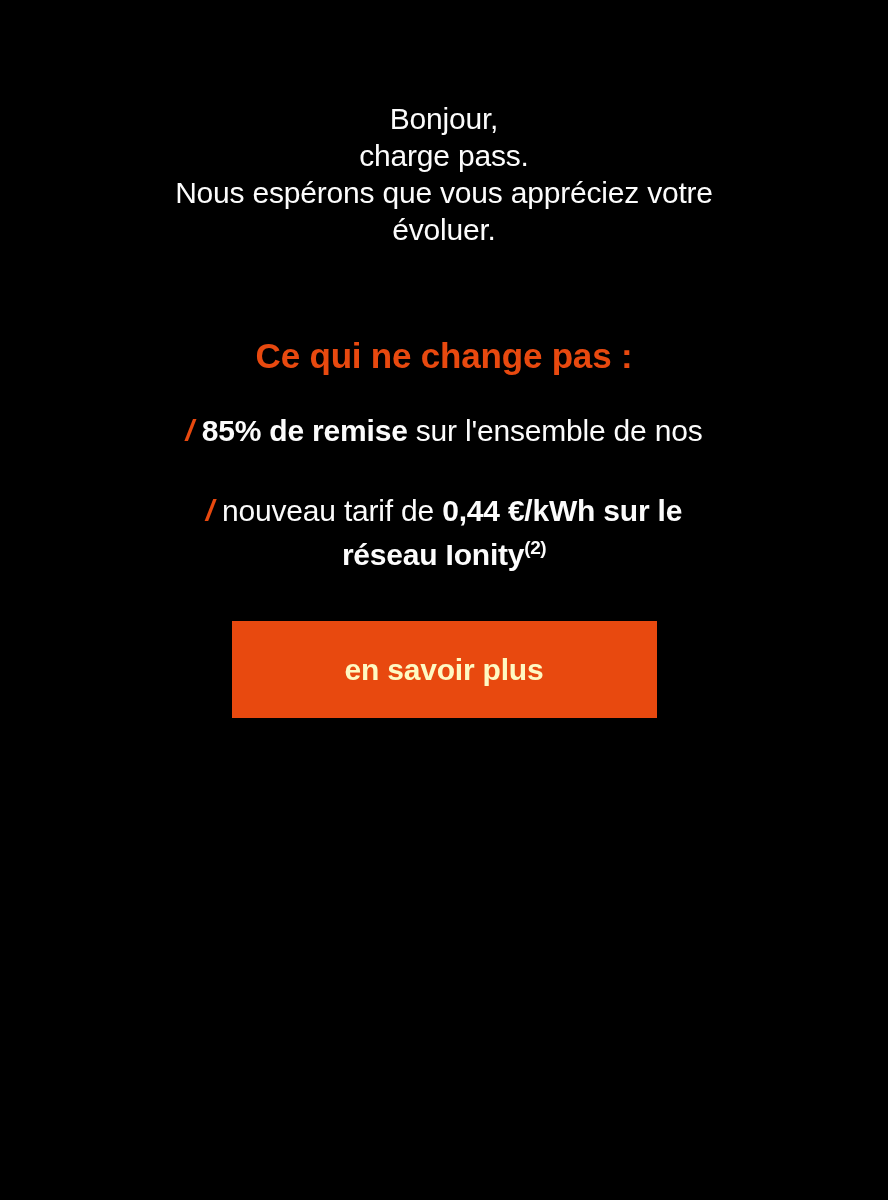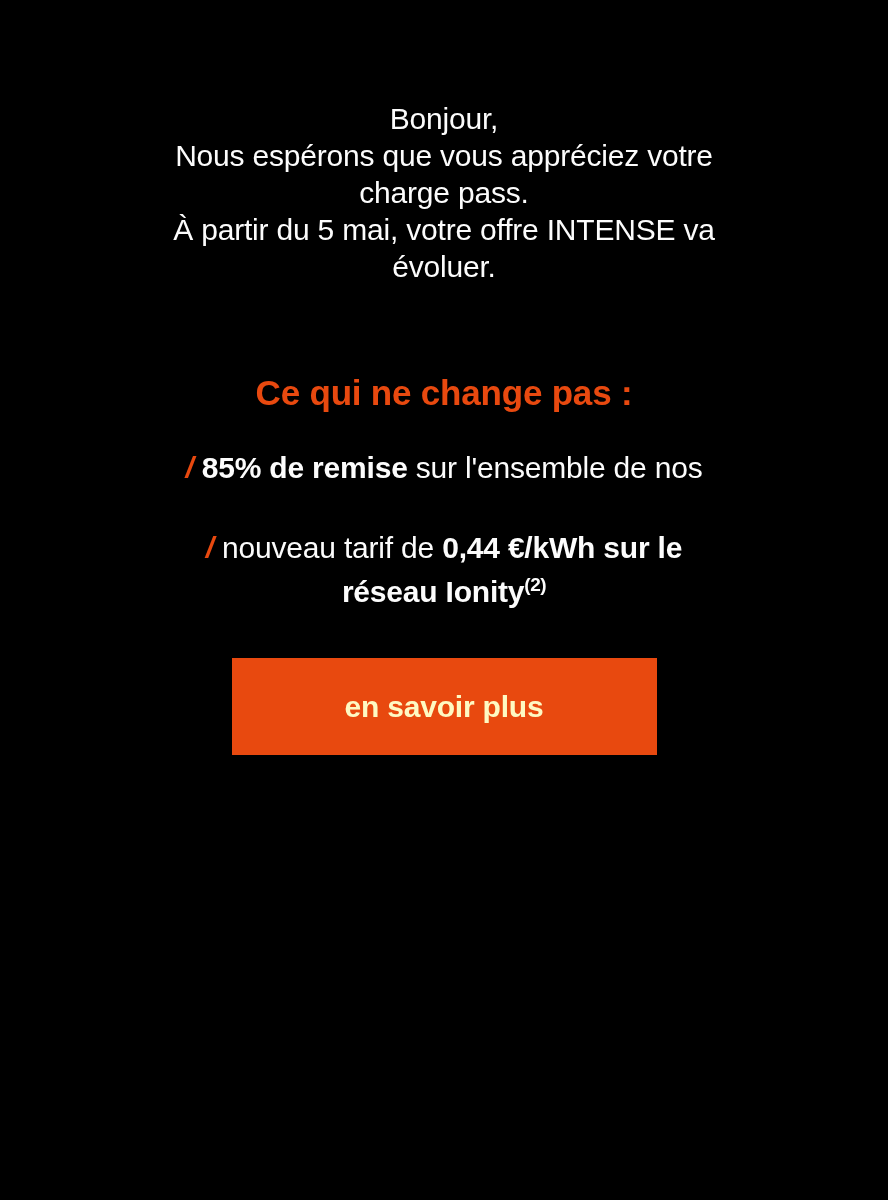--- a/index.html
+++ b/index.html
@@ -66,23 +66,22 @@
     border: none;
   }
 </style>
 </head>
 <body>
 
 <div class="screen" style="--bg: #000000; --accent: #E8490F; --text: #FCFCFC;">
 
   <div class="intro">
       <div>Bonjour,</div>
+      <div>charge pass.</div>
       <div>Nous espérons que vous appréciez votre</div>
-      <div>charge pass.</div>
-      <div>À partir du 5 mai, votre offre INTENSE va</div>
       <div>évoluer.</div>
     </div>
 
   <h2 class="heading">Ce qui ne change pas :</h2>
 
 
 
   <div class="bullet">
       <div><span class="slash">/ </span><span class="b">85% de remise</span><span> sur l'ensemble de nos</span></div>
     </div>

